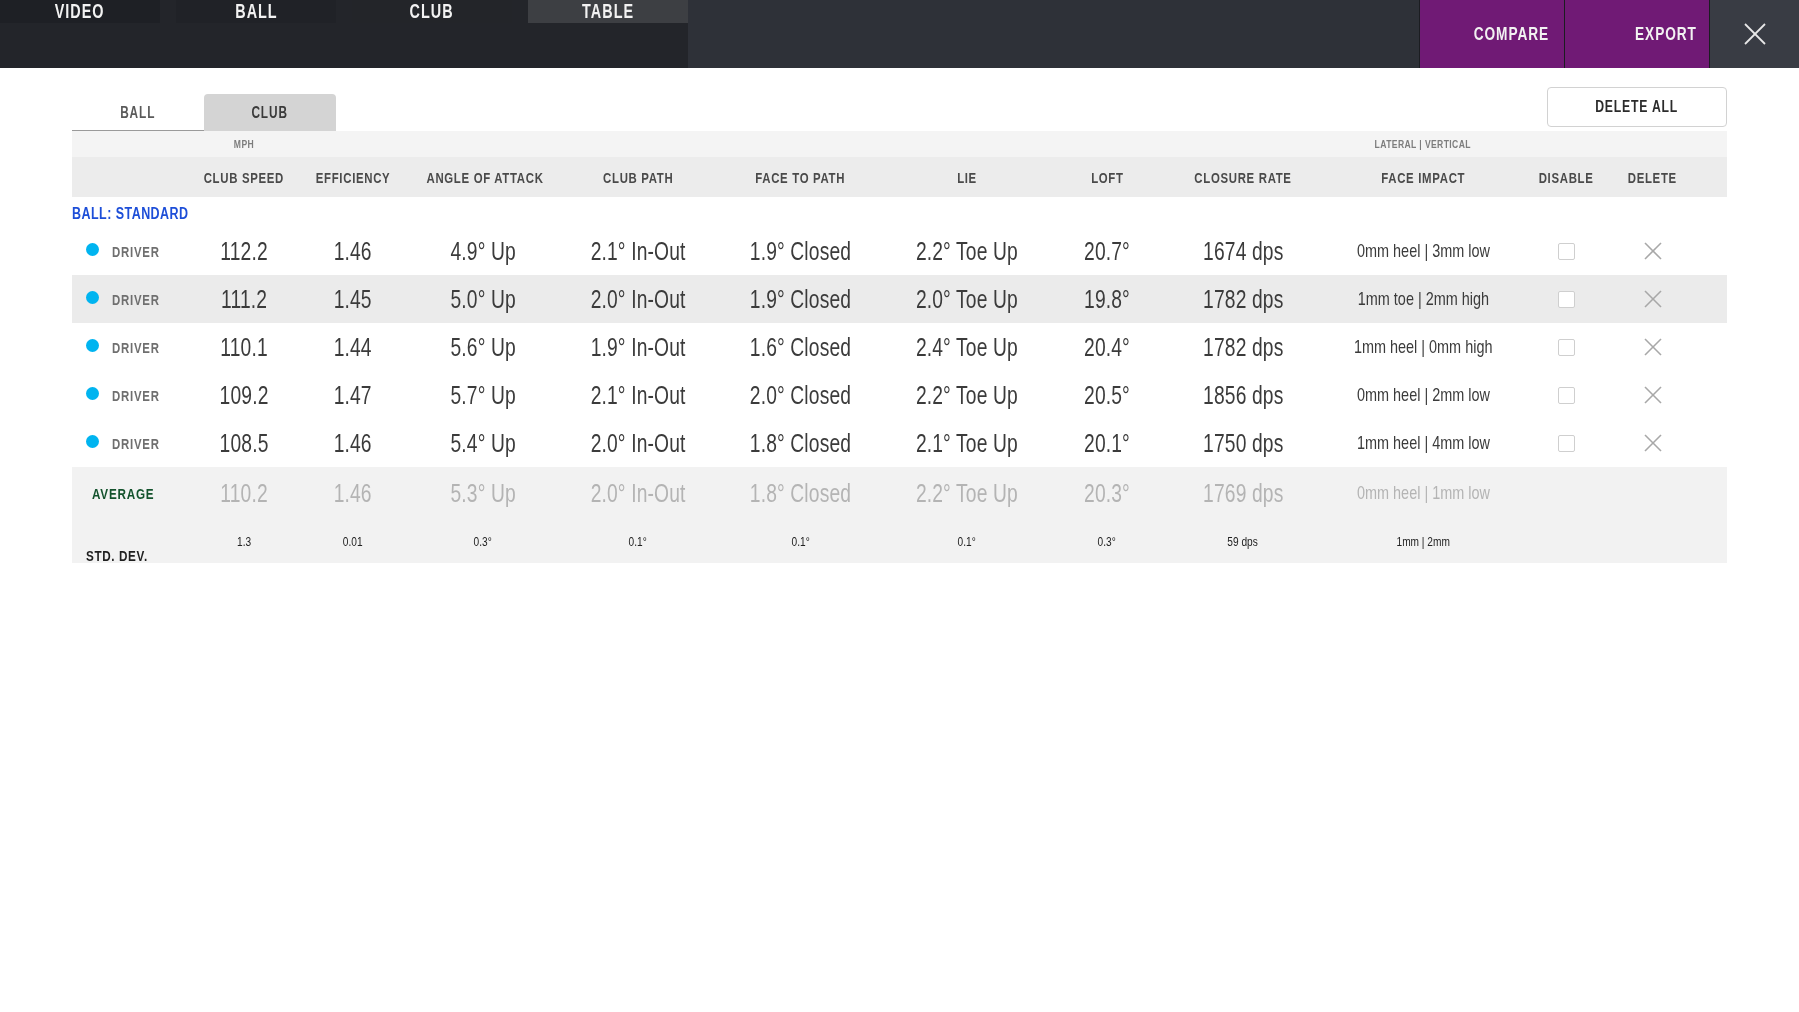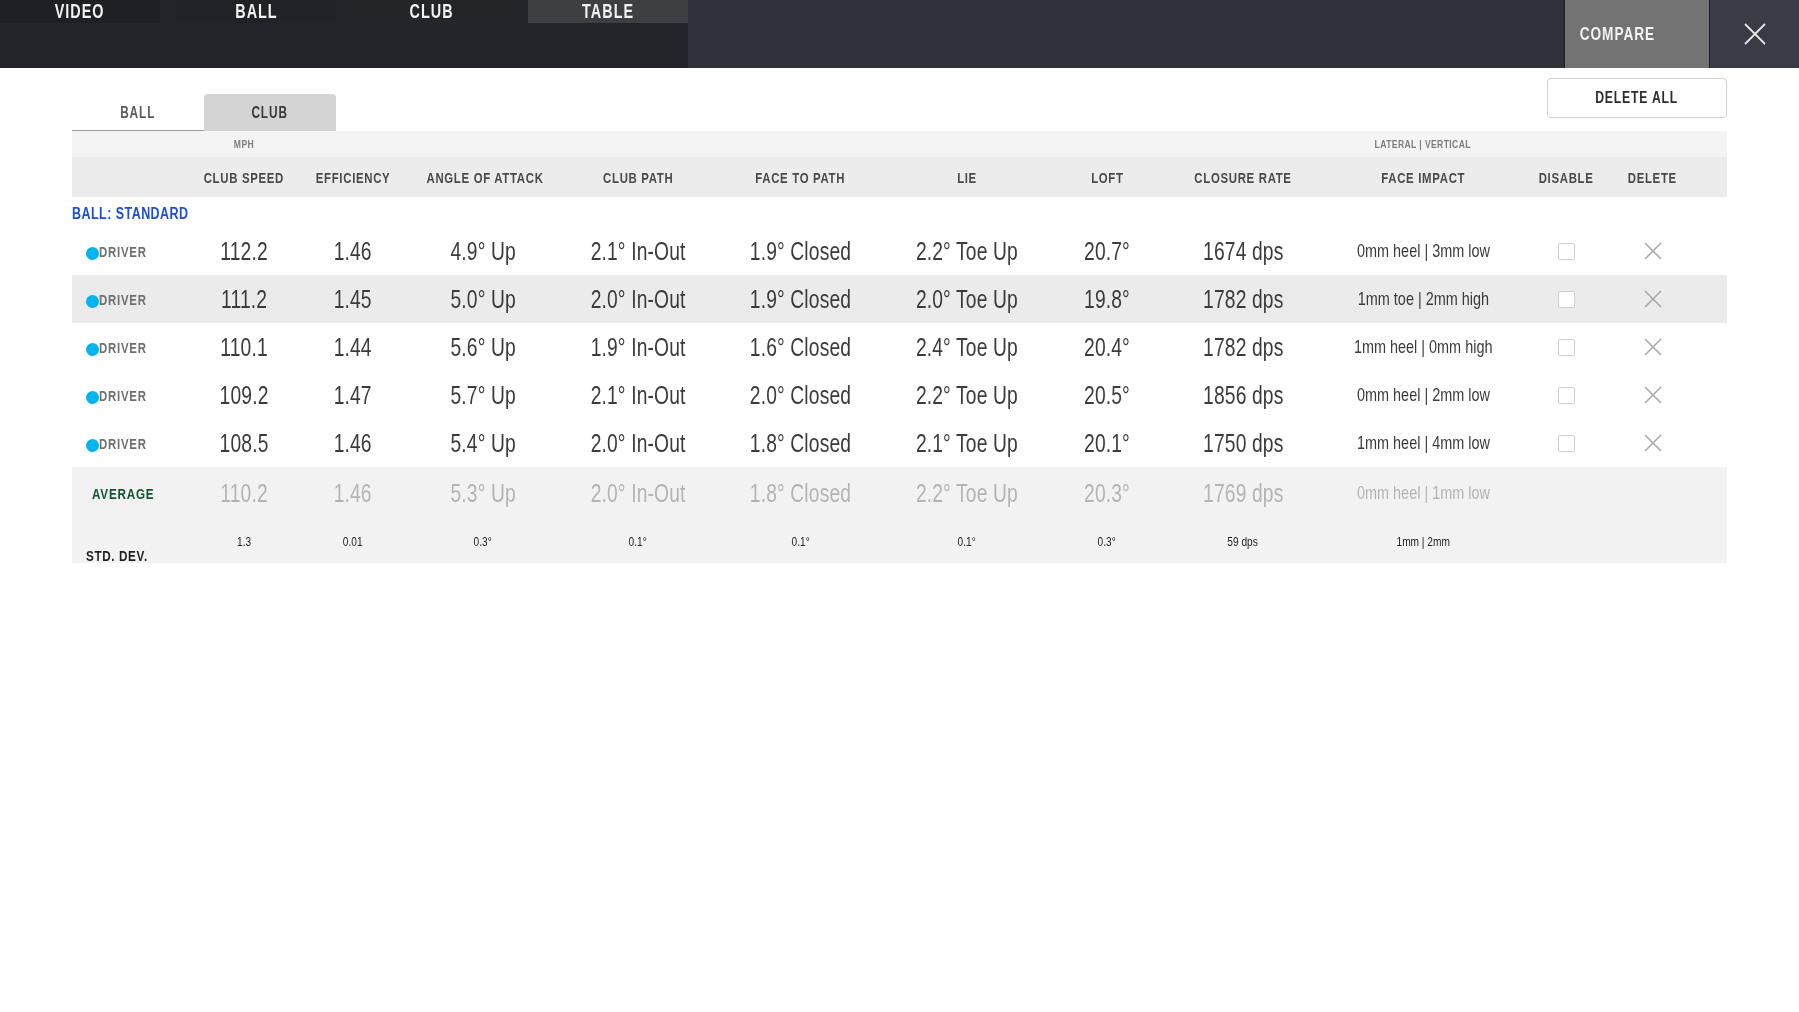--- a/index.html
+++ b/index.html
@@ -42,27 +42,27 @@
   .nav-tab > span { display: inline-block; transform: scaleX(0.72); white-space: nowrap; }
   .nav-tab.t-video  { width: 160px; background: #1e2025; }
   .nav-tab.t-ball   { width: 160px; background: #202227; }
   .nav-tab.t-club   { width: 160px; background: #232529; }
   .nav-tab.t-table  { width: 160px; background: #3d3f43; }
   .nav-tab.t-player { width: 180px; background: #2b2d33; }
 
   .nav-btn {
     display: flex;
     align-items: center;
-    justify-content: flex-start;
+    justify-content: flex-end;
     width: 145px;
     color: #f2f2f2;
     font-size: 19px;
     letter-spacing: 1.3px;
     font-weight: 700;
-    background: #737373;
+    background: #701a75;
     border-left: 1px solid #1b1d21;
     cursor: pointer;
     user-select: none;
   }
   .nav-btn > span { display: inline-block; transform: scaleX(0.72); white-space: nowrap; }
   .nav-close {
     width: 90px;
     display: flex;
     align-items: center;
     justify-content: center;
@@ -102,21 +102,21 @@
     left: 0;
     bottom: 0;
     width: 132px;
     height: 1px;
     background: #9a9a9a;
   }
 
   .delete-all-btn {
     position: absolute;
     right: 0;
-    bottom: 13px;
+    bottom: 4px;
     width: 180px;
     height: 40px;
     display: flex;
     align-items: center;
     justify-content: center;
     border: 1px solid #d2d2d2;
     border-radius: 4px;
     background: #ffffff;
     color: #2b2b2b;
     font-size: 17px;
@@ -180,21 +180,22 @@
   }
   .ball-label > span { display: inline-block; transform: scaleX(0.78); transform-origin: left center; }
 
   .data-row { height: 48px; }
   .data-row.highlight { background: #ebebeb; }
 
   .cell { text-align: center; }
 
   .club-cell {
     display: flex;
-    align-items: flex-end;
+    align-items: flex-start;
+    gap: 13px;
     padding-left: 14px;
   }
   .dot {
     width: 13px; height: 13px;
     border-radius: 50%;
     flex: 0 0 13px;
   }
   .club-name {
     font-size: 15px;
     font-weight: 700;
@@ -282,20 +283,23 @@
     <div class="nav-tab t-table">
       <span>TABLE</span>
     </div>
   </div>
 
   <div class="nav-spacer"></div>
 
   <div class="nav-right">
     <div class="nav-btn">
       <span>COMPARE</span>
+    </div>
+    <div class="nav-btn">
+      <span>EXPORT</span>
     </div>
     <div class="nav-close">
       <svg width="28" height="28" viewBox="0 0 28 28">
         <line x1="4" y1="4" x2="24" y2="24" stroke="#e8e8e8" stroke-width="1.8"></line>
         <line x1="24" y1="4" x2="4" y2="24" stroke="#e8e8e8" stroke-width="1.8"></line>
       </svg>
     </div>
   </div>
 </div>
 

